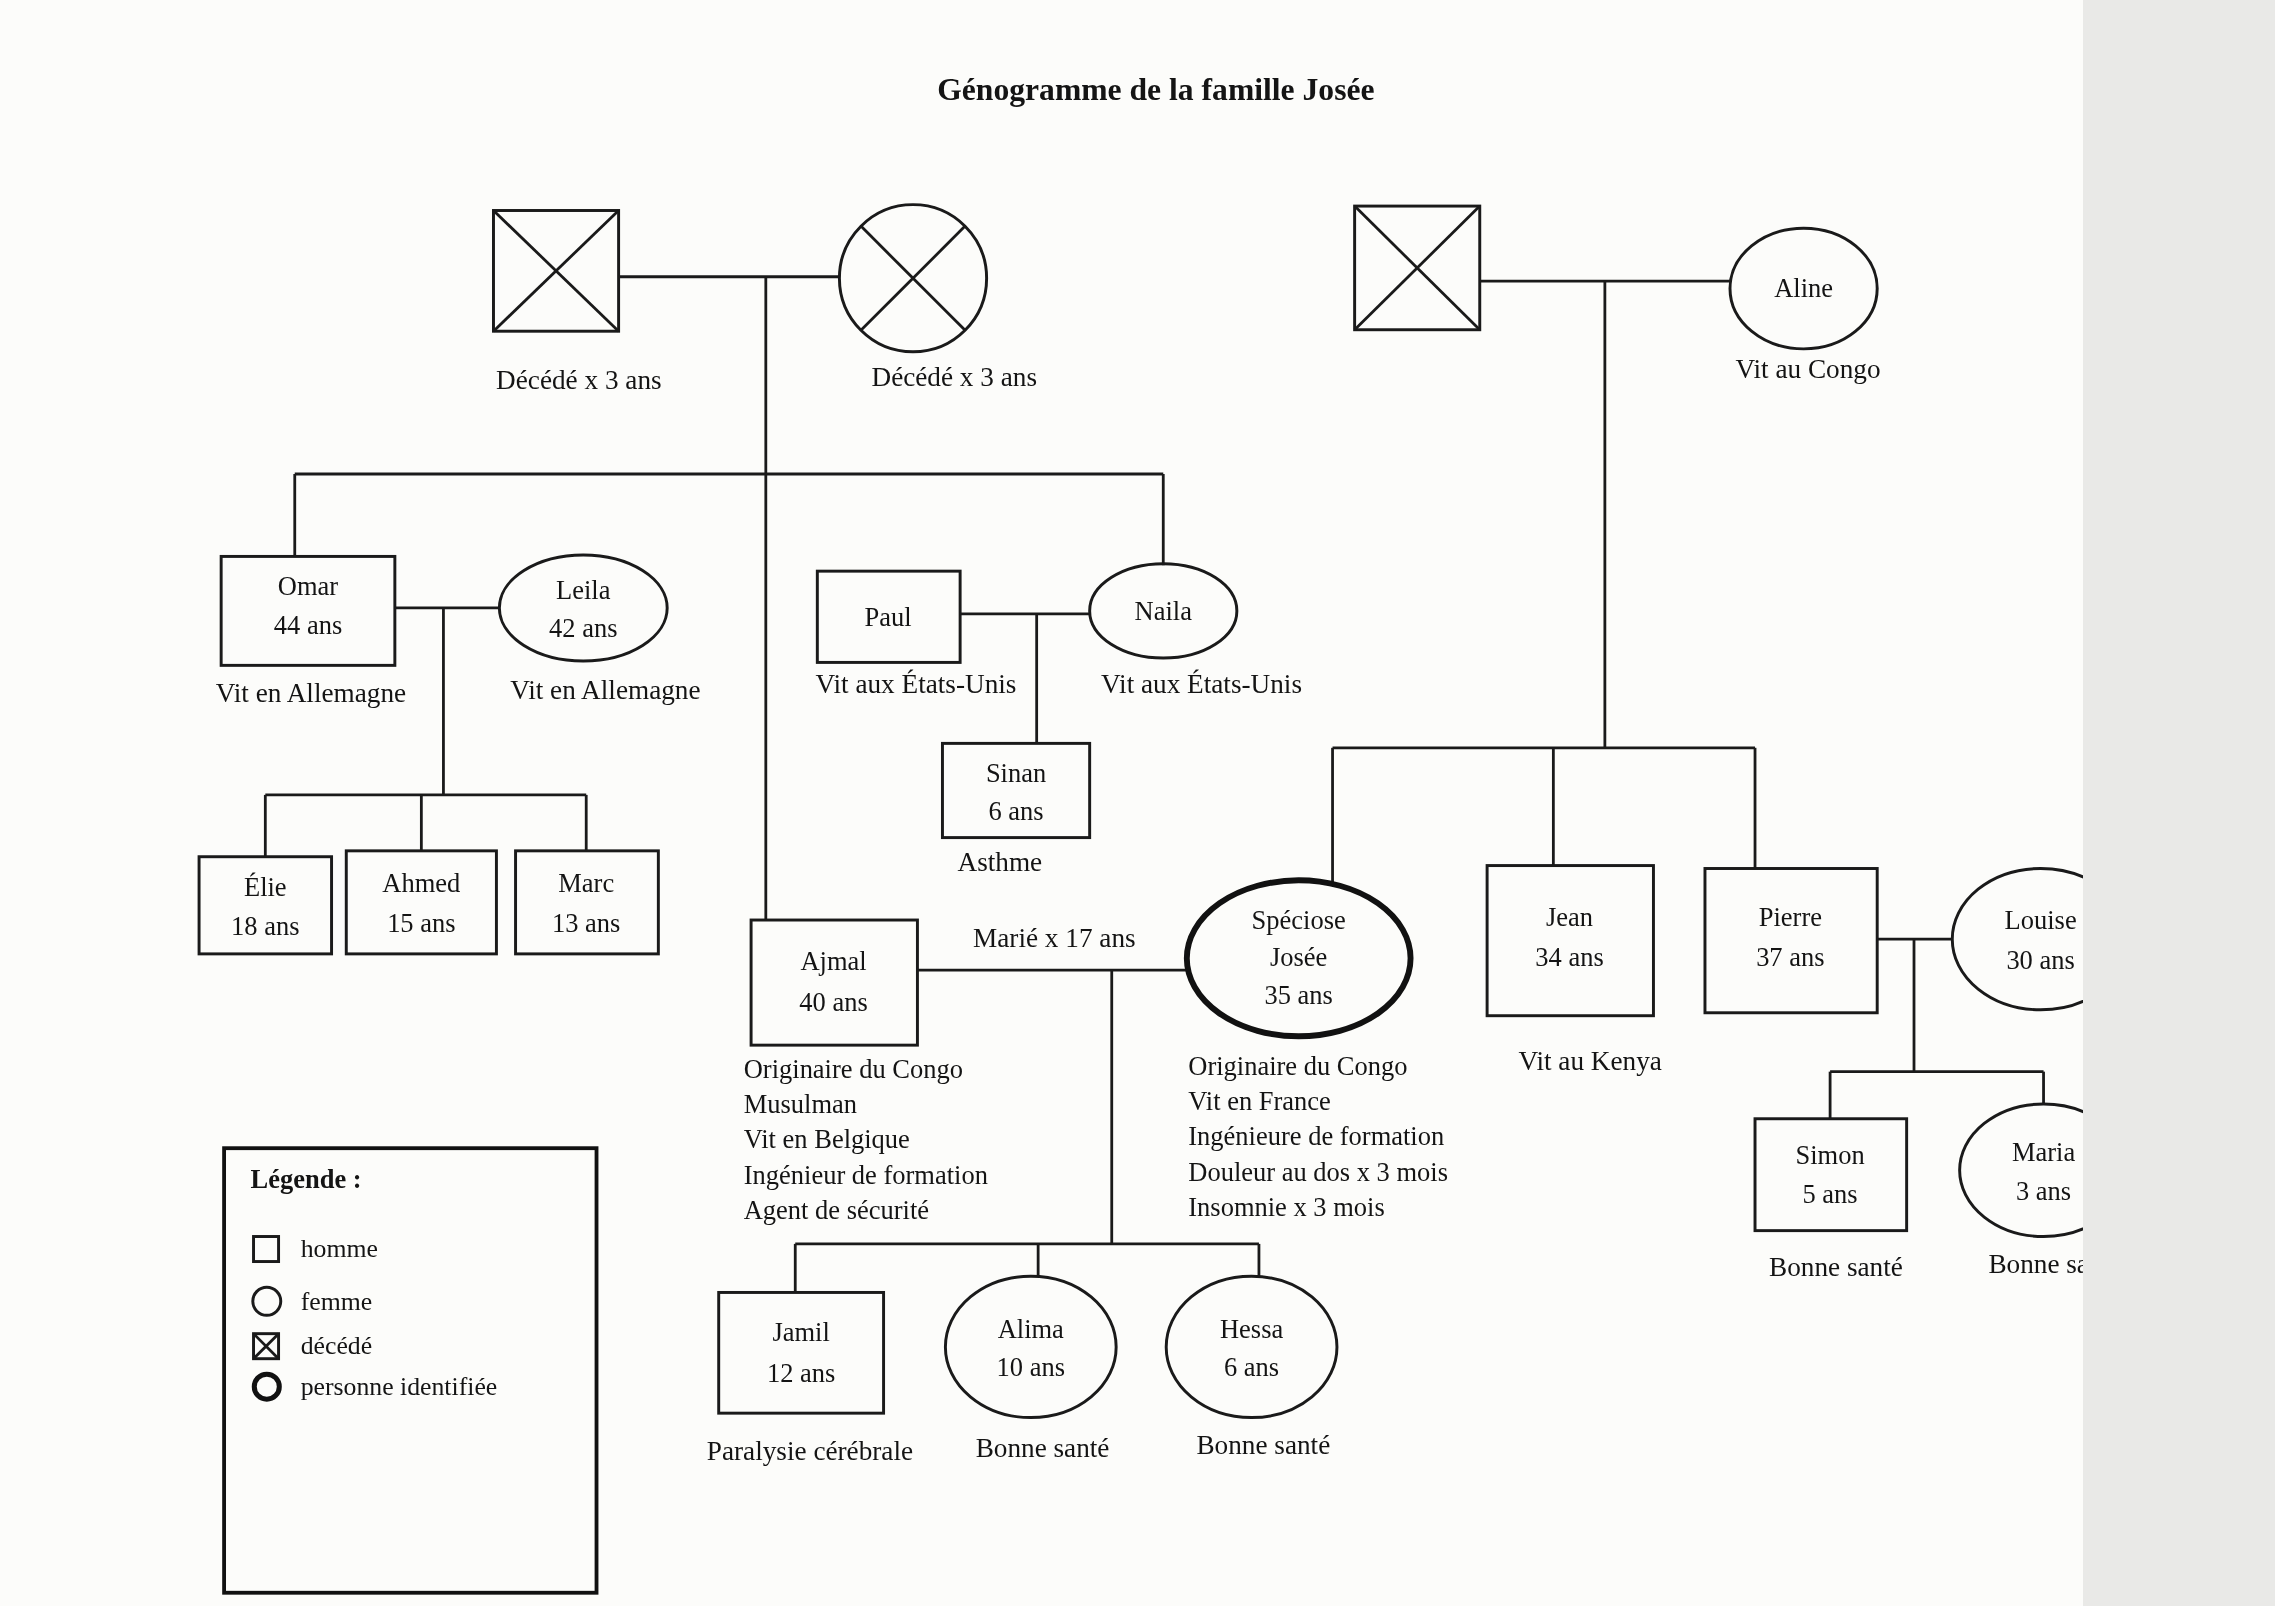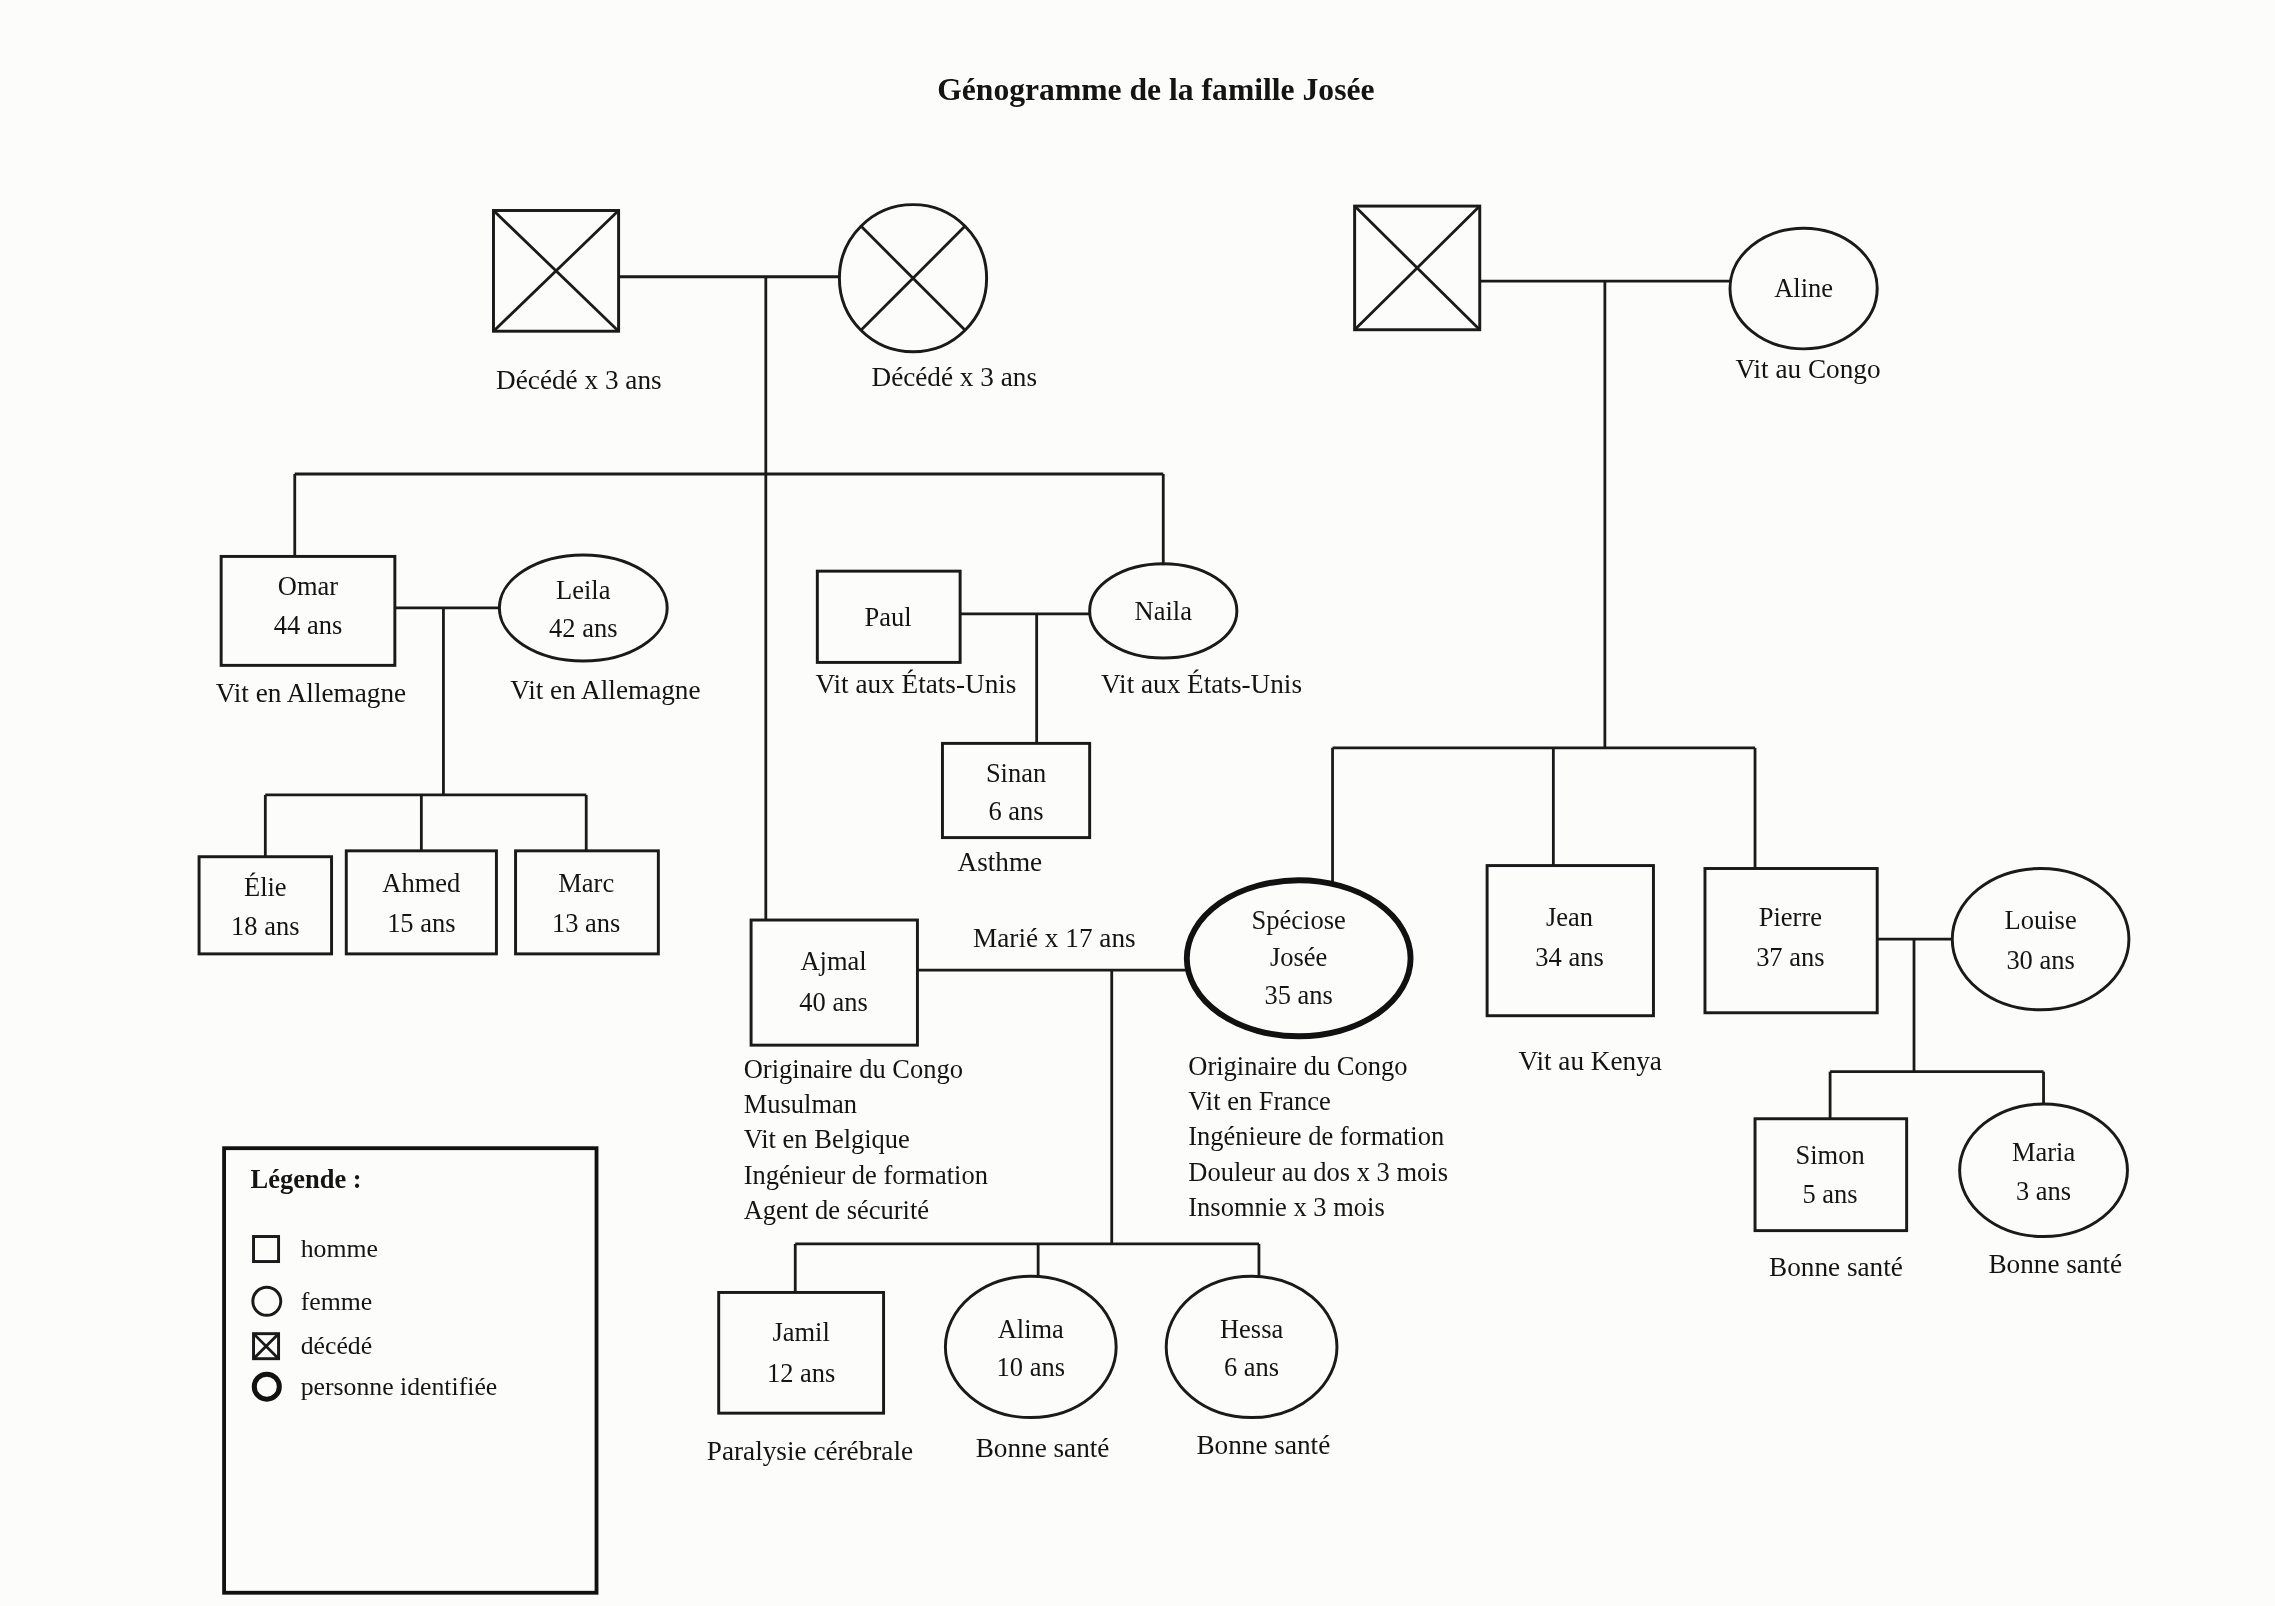--- a/index.html
+++ b/index.html
@@ -1,17 +1,17 @@
 <!DOCTYPE html>
 <html><head>
 <meta charset="utf-8">
 <style>
   html, body { margin: 0; padding: 0; background: #e9e9e7; }
   .page {
-    width: 2275px; height: 1606px;
+    width: 2083px; height: 1606px;
     background: #fcfcfa;
     position: relative; overflow: hidden;
   }
   svg { display: block; }
   text {
     font-family: "Liberation Serif", "DejaVu Serif", serif;
     fill: #141414;
   }
   .title       { font-size: 21.5px; font-weight: bold; }
   .node-text   { font-size: 18px; }

